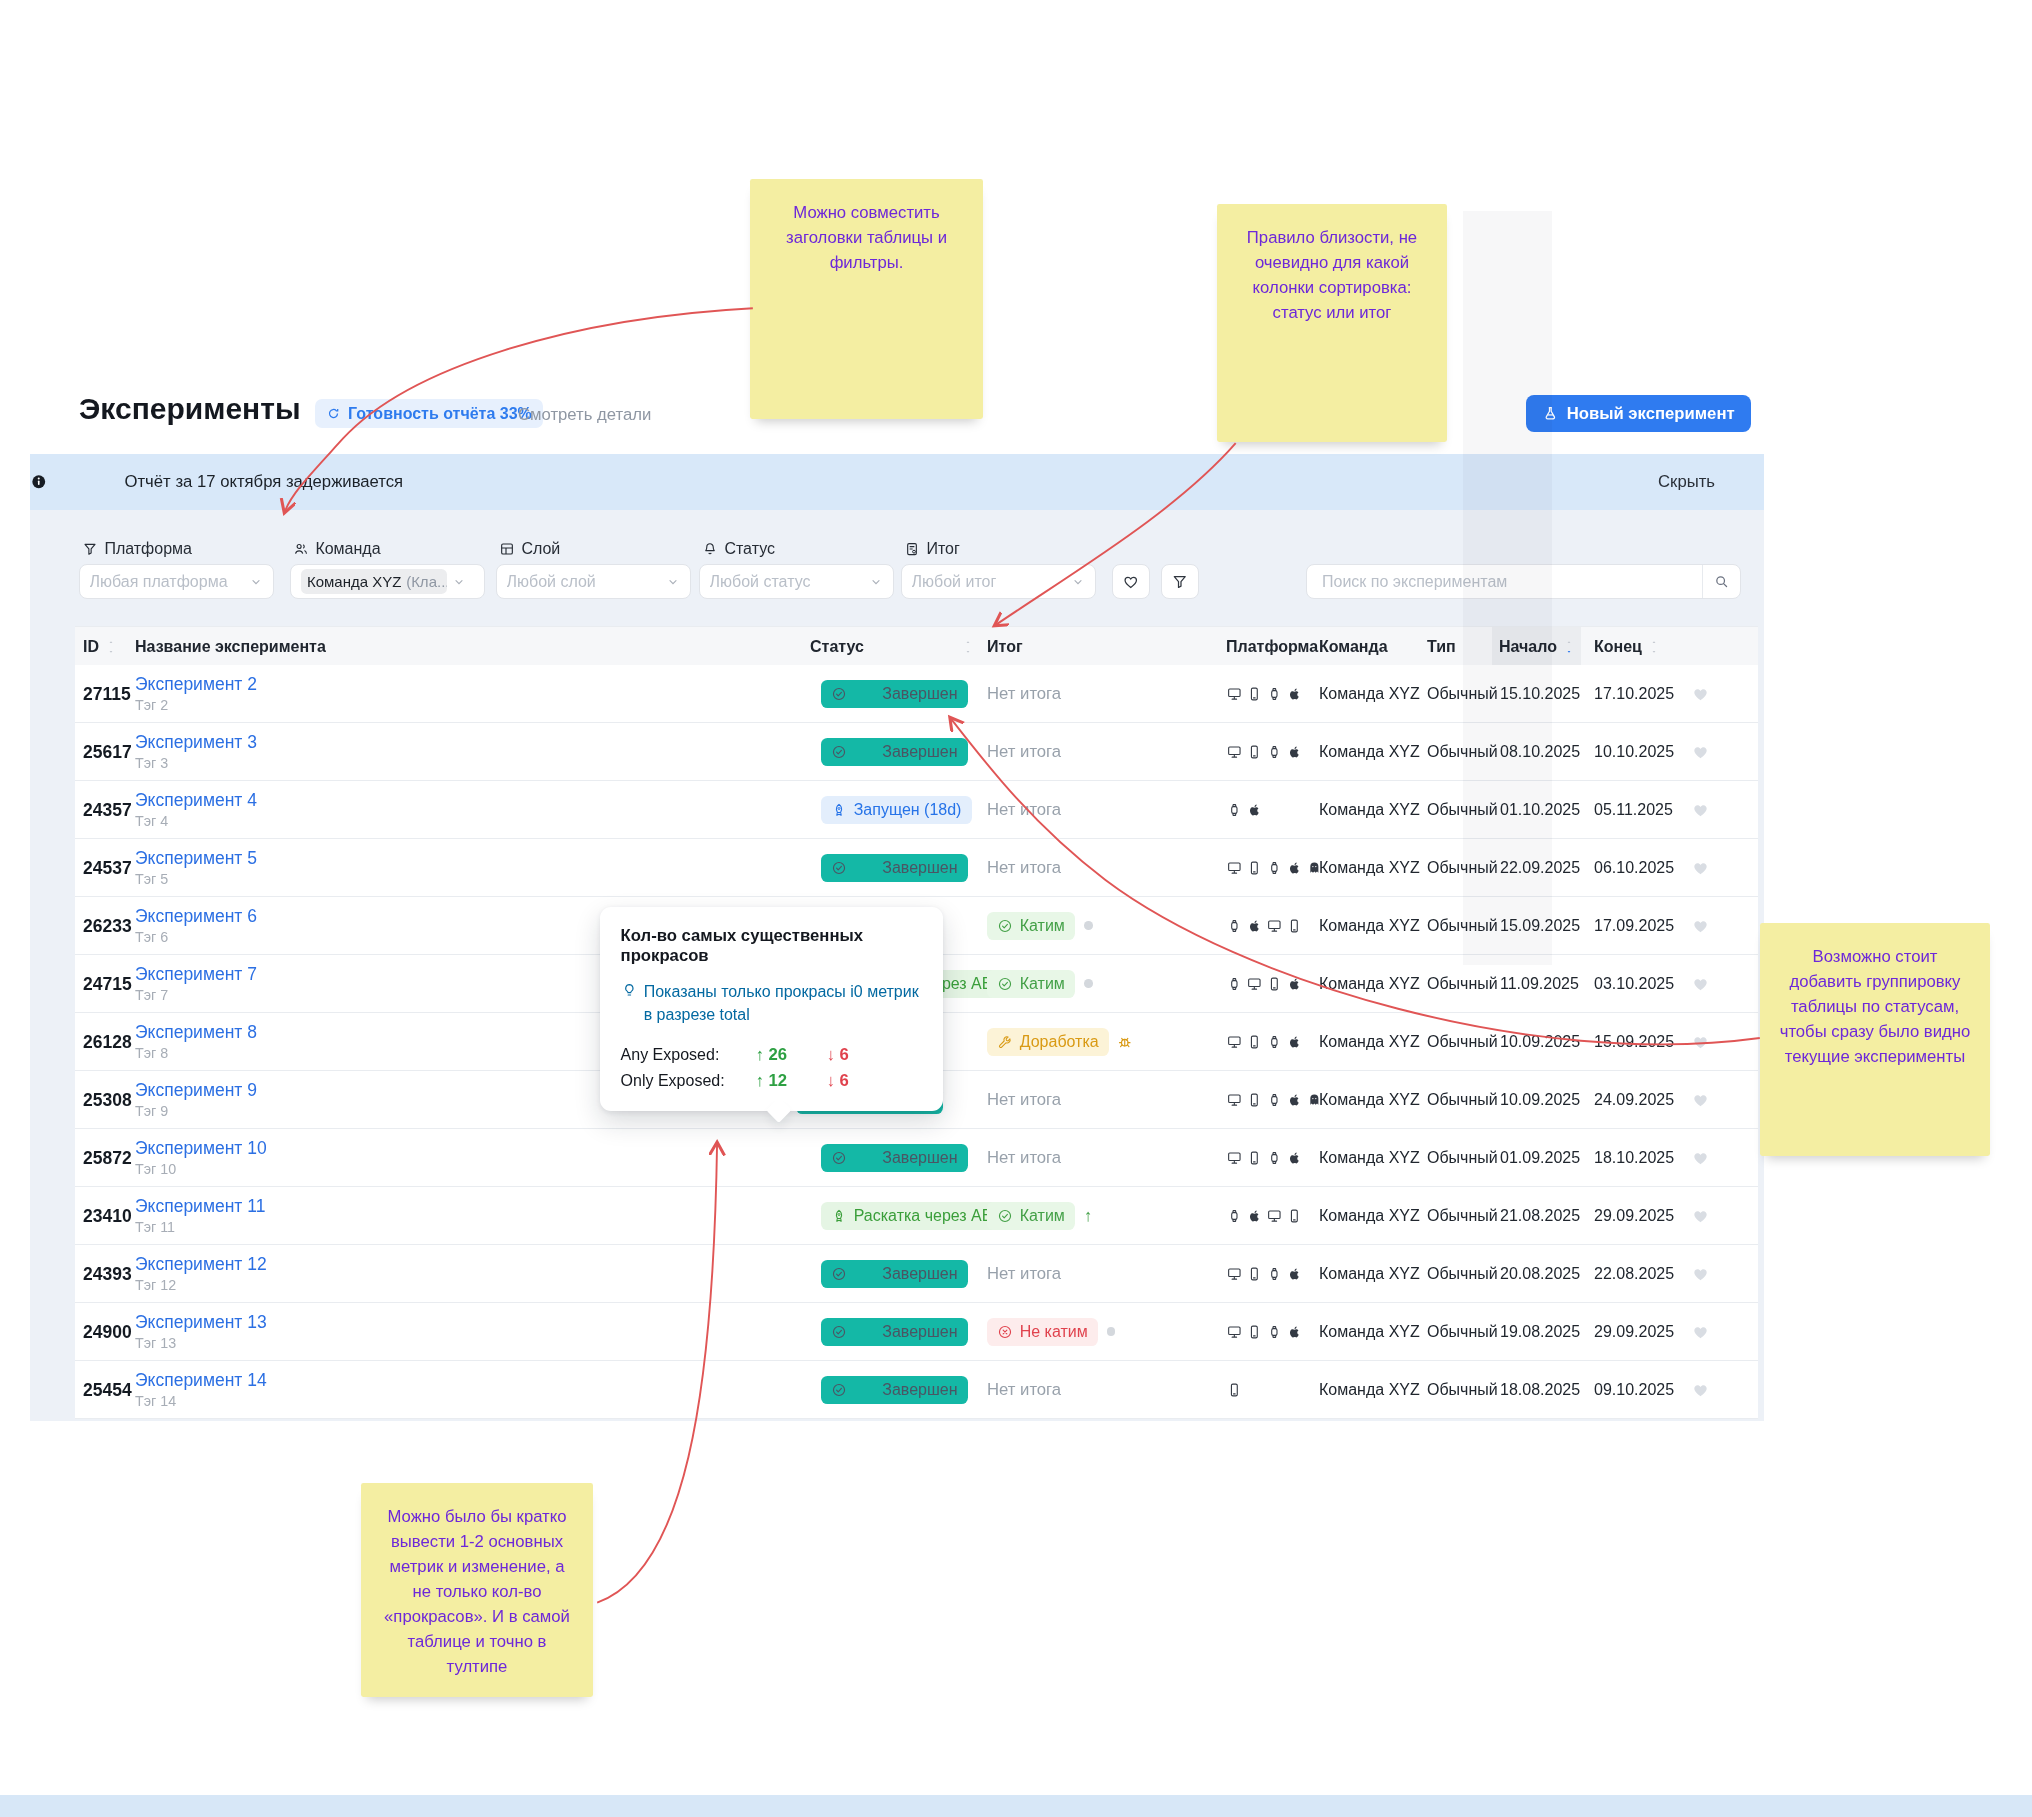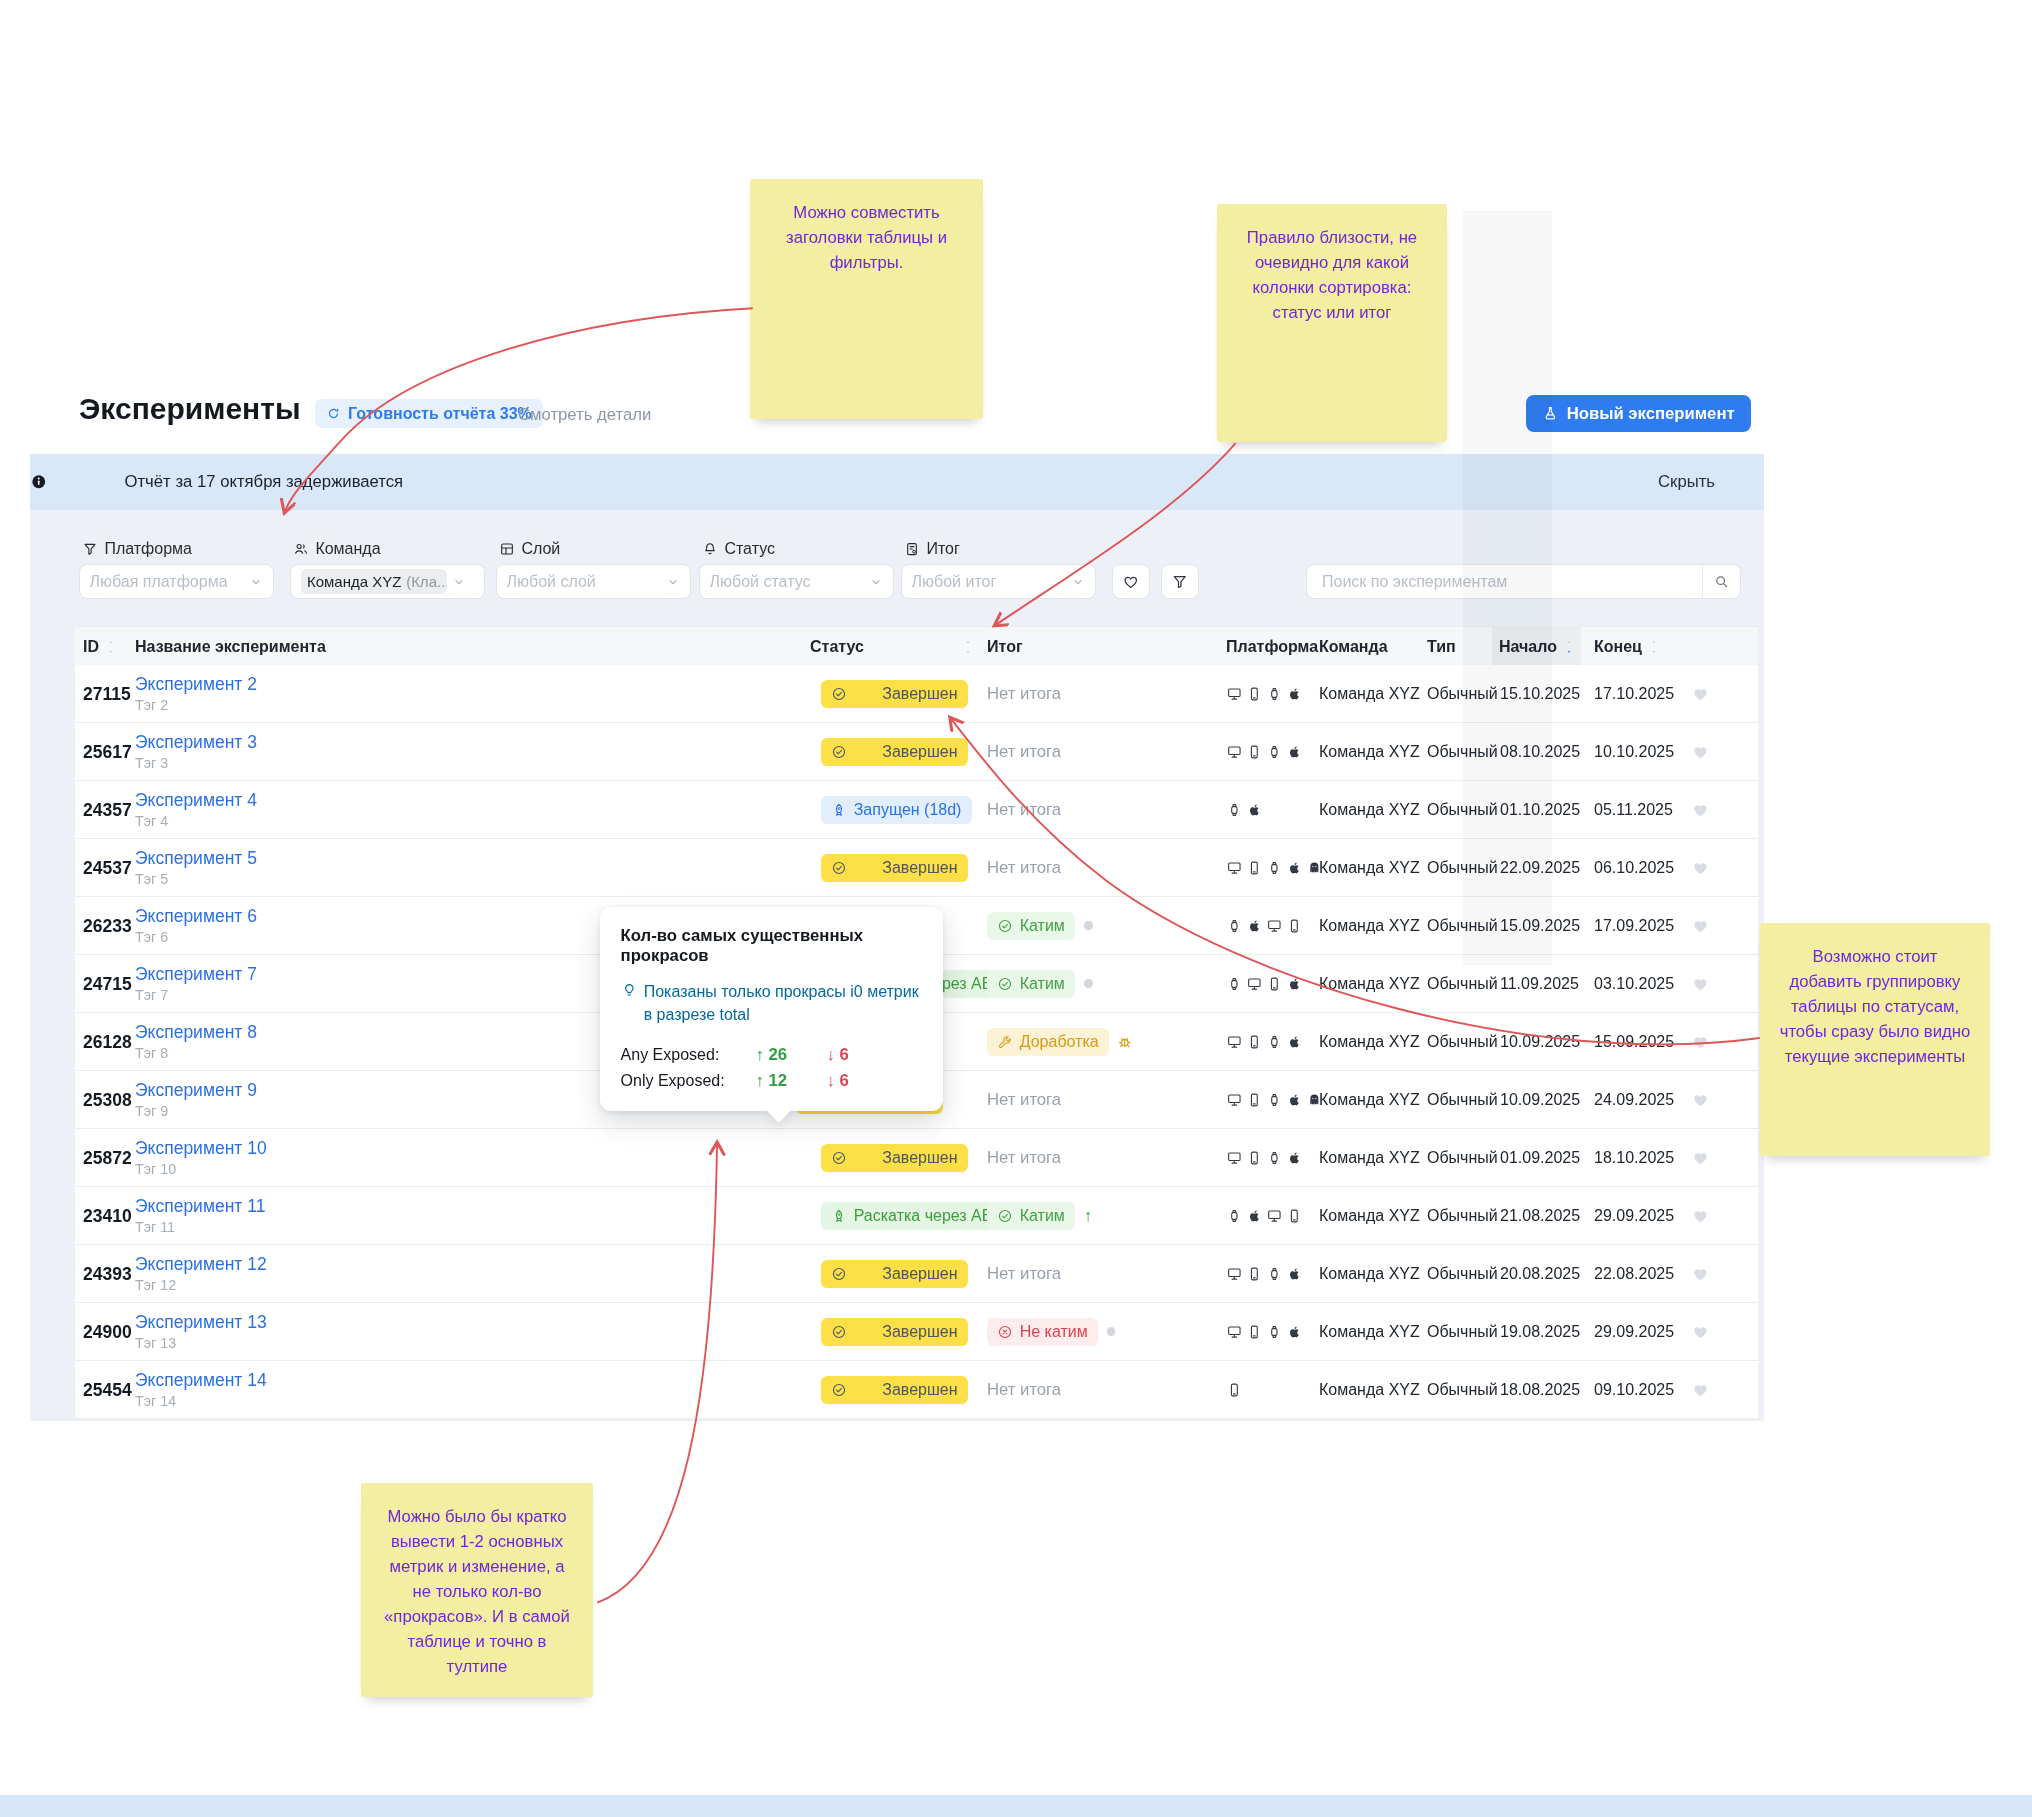--- a/index.html
+++ b/index.html
@@ -61,21 +61,21 @@
   .start-hl{position:absolute;left:1417px;top:0;width:89px;height:40px;background:#ebedf0;}
   .band{position:absolute;left:1463px;top:211px;width:89px;height:754px;background:rgba(28,35,51,.035);z-index:3;pointer-events:none;}
   .rows{position:absolute;left:45px;top:211px;width:1683px;}
   .trow{position:relative;width:1683px;height:58px;background:#fff;border-bottom:0.8px solid var(--line);}
   .cell{position:absolute;top:50%;transform:translateY(-50%);display:flex;align-items:center;}
   .rid{font-size:17.5px;font-weight:600;color:#141a22;}
   .rname{display:block;transform:translateY(-50%);}
   .rname a{font-size:17.5px;color:#2b6fe3;text-decoration:none;display:block;}
   .rtag{font-size:14.3px;color:#a7adb6;margin-top:2.4px;}
   .badge{display:inline-flex;align-items:center;gap:6.4px;height:28px;border-radius:6.4px;padding:0 10.3px;font-size:16px;white-space:nowrap;}
-  .b-done{background:#fde047;color:#4b5563;gap:35px;}
+  .b-done{background:#14b8a6;color:#4b5563;gap:35px;}
   .b-running{background:#e3eefc;color:#2673e8;}
   .b-rollout{background:#e5f5e4;color:#3a9e3a;}
   .b-go{background:#e8f7e7;color:var(--go);}
   .b-nogo{background:#fdecec;color:var(--nogo);}
   .b-rework{background:#fcf3d7;color:var(--rework);}
   .dot{width:8.7px;height:8.7px;border-radius:50%;background:#d4d8dd;margin-left:8.7px;}
   .trend{font-size:16.7px;font-weight:700;color:var(--go);margin-left:8.7px;}
   .none-out{font-size:16.7px;color:var(--muted);}
   .mup{font-size:16.7px;font-weight:700;color:#2ea043;margin-right:7.1px;}
   .mdown{font-size:16.7px;font-weight:700;color:var(--nogo);margin-right:8.7px;}

